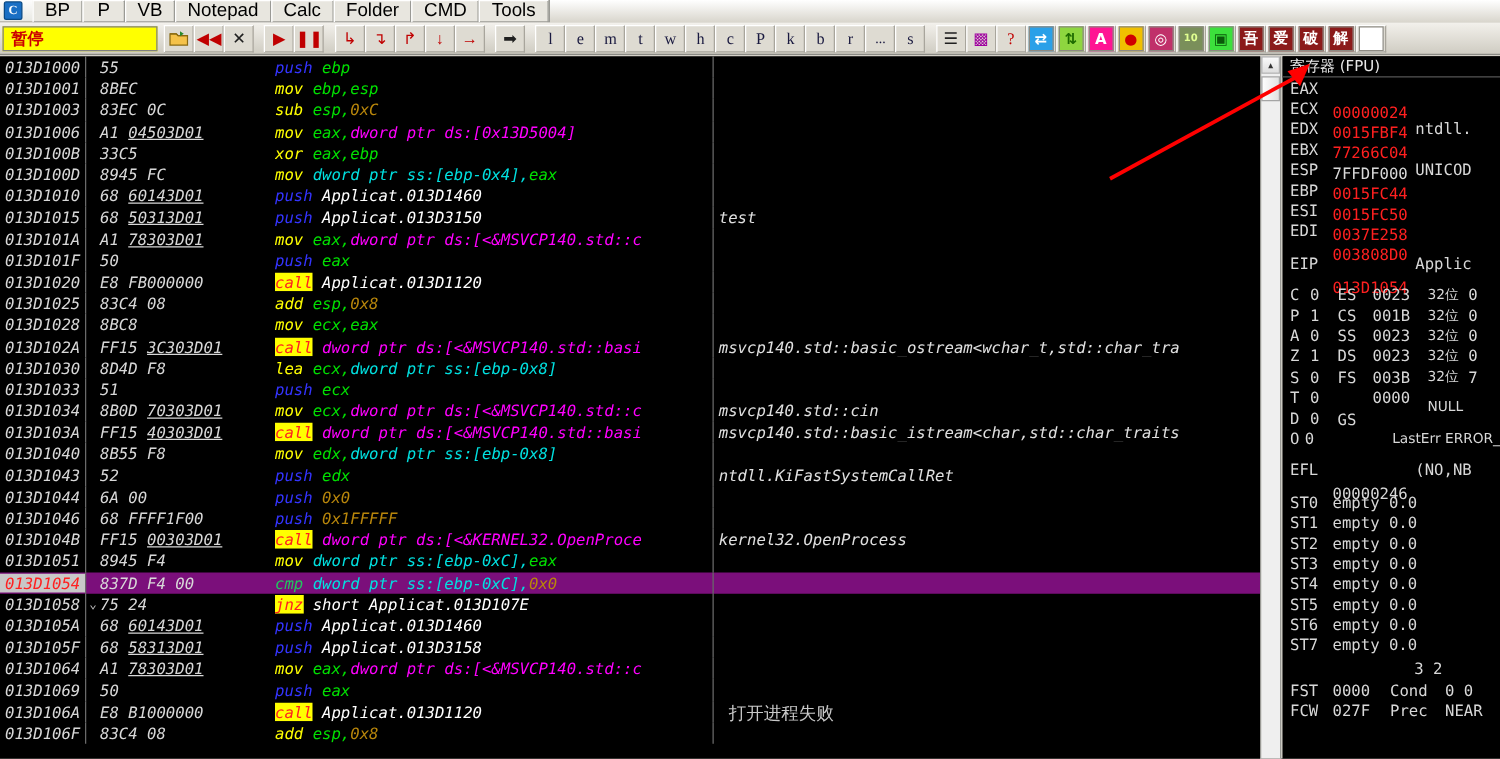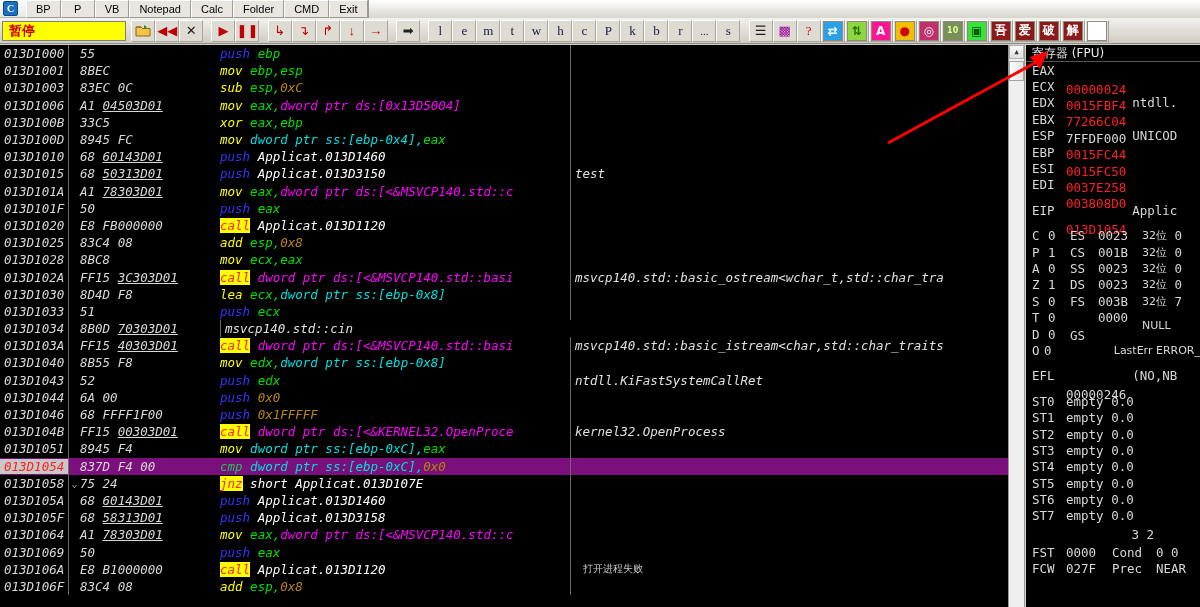--- a/index.html
+++ b/index.html
@@ -27,21 +27,21 @@
     border: 1px solid #0a4a85; border-radius: 2px;
     font-family: "Liberation Serif", serif;
   }
   .menu-item { padding: 1px 7px; white-space: nowrap; cursor: default; font-size: 12px; }
   .menu-item.dim { color: #8c8c8c; }
   .menu-btns { display: flex; align-items: stretch; height: 18px; margin-left: 4px; }
   .menu-btn {
     display: flex; align-items: center; justify-content: center;
     border-left: 1px solid #ffffff; border-right: 1px solid #9a9a95;
     border-top: 1px solid #ffffff; border-bottom: 1px solid #9a9a95;
-    background: #e8e6df; padding: 0 9px; font-size: 11px; min-width: 34px;
+    background: #e8e6df; padding: 0 9px; font-size: 15px; min-width: 34px;
     font-family: "Liberation Sans", sans-serif;
   }
   .menu-tail { flex: 1; height: 18px;
     background: linear-gradient(#ffffff, #d8d5cc); border-left: 1px solid #9a9a95; }
 
   
   .toolbar {
     position: absolute; top: 18px; left: 0; width: 1200px; height: 26px;
     background: linear-gradient(#f3f1ec, #cfccc2);
     display: flex; align-items: center;
@@ -137,40 +137,40 @@
         color: #d8d8d8; white-space: pre; padding-left: 6px; }
   .rname { width: 34px; color: #d8d8d8; }
   .rval  { color: #ff2020; margin-top: 38px; }
   .rval.gray { color: #d8d8d8; }
   .rextra { color: #d8d8d8; padding-left: 6px; }
   .rl.gap { height: 9px; }
 
   
   .cjk-note {
     position: absolute; left: 583px; top: 517px;
-    color: #c8c8c8; font-family: "DejaVu Sans", sans-serif; font-size: 10px;
+    color: #c8c8c8; font-family: "DejaVu Sans", sans-serif; font-size: 14px;
   }
   .arrow-svg { position: absolute; left: 870px; top: 45px; pointer-events: none; }
 </style>
 </head>
 <body>
 
 <div id="app">
 
   <div class="menubar">
     <div class="app-logo">C</div>
     <div class="menu-btns" id="menu-btns">
         <div class="menu-btn">BP</div>
         <div class="menu-btn">P</div>
         <div class="menu-btn">VB</div>
         <div class="menu-btn">Notepad</div>
         <div class="menu-btn">Calc</div>
         <div class="menu-btn">Folder</div>
         <div class="menu-btn">CMD</div>
-        <div class="menu-btn">Exit</div>
+        <div class="menu-btn">Tools</div>
       </div>
     <div class="menu-tail"></div>
   </div>
 
   <div class="toolbar">
     <div class="status-box">暂停</div>
     <div class="tb-sep"></div>
     <div class="tb-group">
       <div class="tb-btn">
         <svg width="16" height="14" viewBox="0 0 16 14">
@@ -274,21 +274,21 @@
         <div class="row"><div class="c-addr">013D1010</div><div class="vline"></div><div class="c-arrow"></div><div class="c-bytes">68 <span class="u">60143D01</span></div><div class="c-dis"><span class="mn-push">push </span><span class="sym">Applicat.013D1460</span></div><div class="vline"></div><div class="c-cmt"></div></div>
         <div class="row"><div class="c-addr">013D1015</div><div class="vline"></div><div class="c-arrow"></div><div class="c-bytes">68 <span class="u">50313D01</span></div><div class="c-dis"><span class="mn-push">push </span><span class="sym">Applicat.013D3150</span></div><div class="vline"></div><div class="c-cmt">test</div></div>
         <div class="row"><div class="c-addr">013D101A</div><div class="vline"></div><div class="c-arrow"></div><div class="c-bytes">A1 <span class="u">78303D01</span></div><div class="c-dis"><span class="mn-mov">mov </span><span class="reg">eax,</span><span class="ptr">dword ptr ds:[&lt;&amp;MSVCP140.std::c</span></div><div class="vline"></div><div class="c-cmt"></div></div>
         <div class="row"><div class="c-addr">013D101F</div><div class="vline"></div><div class="c-arrow"></div><div class="c-bytes">50</div><div class="c-dis"><span class="mn-push">push </span><span class="reg">eax</span></div><div class="vline"></div><div class="c-cmt"></div></div>
         <div class="row"><div class="c-addr">013D1020</div><div class="vline"></div><div class="c-arrow"></div><div class="c-bytes">E8 FB000000</div><div class="c-dis"><span class="mn-call">call</span><span class="sym"> Applicat.013D1120</span></div><div class="vline"></div><div class="c-cmt"></div></div>
         <div class="row"><div class="c-addr">013D1025</div><div class="vline"></div><div class="c-arrow"></div><div class="c-bytes">83C4 08</div><div class="c-dis"><span class="mn-add">add </span><span class="reg">esp,</span><span class="num">0x8</span></div><div class="vline"></div><div class="c-cmt"></div></div>
         <div class="row"><div class="c-addr">013D1028</div><div class="vline"></div><div class="c-arrow"></div><div class="c-bytes">8BC8</div><div class="c-dis"><span class="mn-mov">mov </span><span class="reg">ecx,eax</span></div><div class="vline"></div><div class="c-cmt"></div></div>
         <div class="row"><div class="c-addr">013D102A</div><div class="vline"></div><div class="c-arrow"></div><div class="c-bytes">FF15 <span class="u">3C303D01</span></div><div class="c-dis"><span class="mn-call">call</span><span class="ptr"> dword ptr ds:[&lt;&amp;MSVCP140.std::basi</span></div><div class="vline"></div><div class="c-cmt">msvcp140.std::basic_ostream&lt;wchar_t,std::char_tra</div></div>
         <div class="row"><div class="c-addr">013D1030</div><div class="vline"></div><div class="c-arrow"></div><div class="c-bytes">8D4D F8</div><div class="c-dis"><span class="mn-lea">lea </span><span class="reg">ecx,</span><span class="ss">dword ptr ss:[ebp-0x8]</span></div><div class="vline"></div><div class="c-cmt"></div></div>
         <div class="row"><div class="c-addr">013D1033</div><div class="vline"></div><div class="c-arrow"></div><div class="c-bytes">51</div><div class="c-dis"><span class="mn-push">push </span><span class="reg">ecx</span></div><div class="vline"></div><div class="c-cmt"></div></div>
-        <div class="row"><div class="c-addr">013D1034</div><div class="vline"></div><div class="c-arrow"></div><div class="c-bytes">8B0D <span class="u">70303D01</span></div><div class="vline"></div><div class="c-cmt">msvcp140.std::cin</div></div>
+        <div class="row"><div class="c-addr">013D1034</div><div class="vline"></div><div class="c-arrow"></div><div class="c-bytes">8B0D <span class="u">70303D01</span></div><div class="c-dis"><span class="mn-mov">mov </span><span class="reg">ecx,</span><span class="ptr">dword ptr ds:[&lt;&amp;MSVCP140.std::c</span></div><div class="vline"></div><div class="c-cmt">msvcp140.std::cin</div></div>
         <div class="row"><div class="c-addr">013D103A</div><div class="vline"></div><div class="c-arrow"></div><div class="c-bytes">FF15 <span class="u">40303D01</span></div><div class="c-dis"><span class="mn-call">call</span><span class="ptr"> dword ptr ds:[&lt;&amp;MSVCP140.std::basi</span></div><div class="vline"></div><div class="c-cmt">msvcp140.std::basic_istream&lt;char,std::char_traits</div></div>
         <div class="row"><div class="c-addr">013D1040</div><div class="vline"></div><div class="c-arrow"></div><div class="c-bytes">8B55 F8</div><div class="c-dis"><span class="mn-mov">mov </span><span class="reg">edx,</span><span class="ss">dword ptr ss:[ebp-0x8]</span></div><div class="vline"></div><div class="c-cmt"></div></div>
         <div class="row"><div class="c-addr">013D1043</div><div class="vline"></div><div class="c-arrow"></div><div class="c-bytes">52</div><div class="c-dis"><span class="mn-push">push </span><span class="reg">edx</span></div><div class="vline"></div><div class="c-cmt">ntdll.KiFastSystemCallRet</div></div>
         <div class="row"><div class="c-addr">013D1044</div><div class="vline"></div><div class="c-arrow"></div><div class="c-bytes">6A 00</div><div class="c-dis"><span class="mn-push">push </span><span class="num">0x0</span></div><div class="vline"></div><div class="c-cmt"></div></div>
         <div class="row"><div class="c-addr">013D1046</div><div class="vline"></div><div class="c-arrow"></div><div class="c-bytes">68 FFFF1F00</div><div class="c-dis"><span class="mn-push">push </span><span class="num">0x1FFFFF</span></div><div class="vline"></div><div class="c-cmt"></div></div>
         <div class="row"><div class="c-addr">013D104B</div><div class="vline"></div><div class="c-arrow"></div><div class="c-bytes">FF15 <span class="u">00303D01</span></div><div class="c-dis"><span class="mn-call">call</span><span class="ptr"> dword ptr ds:[&lt;&amp;KERNEL32.OpenProce</span></div><div class="vline"></div><div class="c-cmt">kernel32.OpenProcess</div></div>
         <div class="row"><div class="c-addr">013D1051</div><div class="vline"></div><div class="c-arrow"></div><div class="c-bytes">8945 F4</div><div class="c-dis"><span class="mn-mov">mov </span><span class="ss">dword ptr ss:[ebp-0xC],</span><span class="reg">eax</span></div><div class="vline"></div><div class="c-cmt"></div></div>
         <div class="row sel"><div class="c-addr cur">013D1054</div><div class="vline"></div><div class="c-arrow"></div><div class="c-bytes">837D F4 00</div><div class="c-dis"><span class="mn-cmp">cmp </span><span class="ss">dword ptr ss:[ebp-0xC],</span><span class="num">0x0</span></div><div class="vline"></div><div class="c-cmt"></div></div>
         <div class="row"><div class="c-addr">013D1058</div><div class="vline"></div><div class="c-arrow">⌄</div><div class="c-bytes">75 24</div><div class="c-dis"><span class="mn-jnz">jnz</span><span class="sym"> short Applicat.013D107E</span></div><div class="vline"></div><div class="c-cmt"></div></div>
         <div class="row"><div class="c-addr">013D105A</div><div class="vline"></div><div class="c-arrow"></div><div class="c-bytes">68 <span class="u">60143D01</span></div><div class="c-dis"><span class="mn-push">push </span><span class="sym">Applicat.013D1460</span></div><div class="vline"></div><div class="c-cmt"></div></div>

